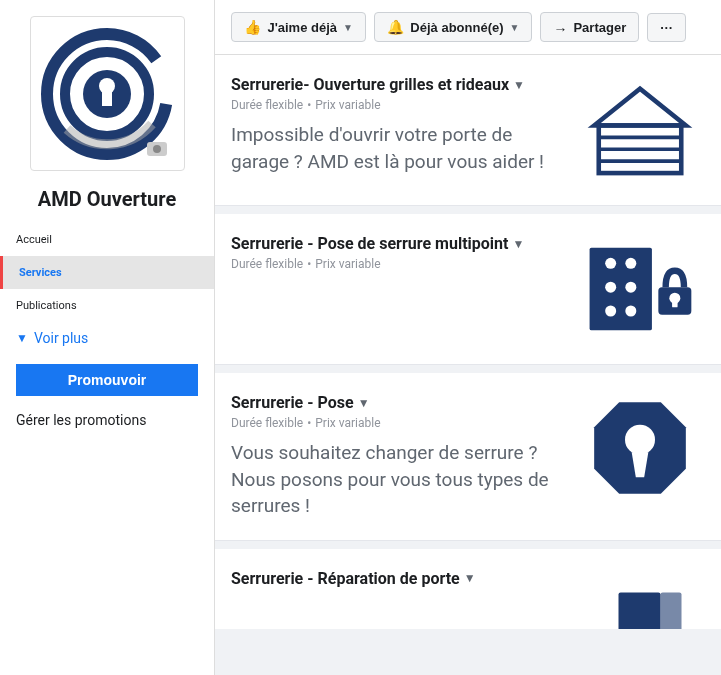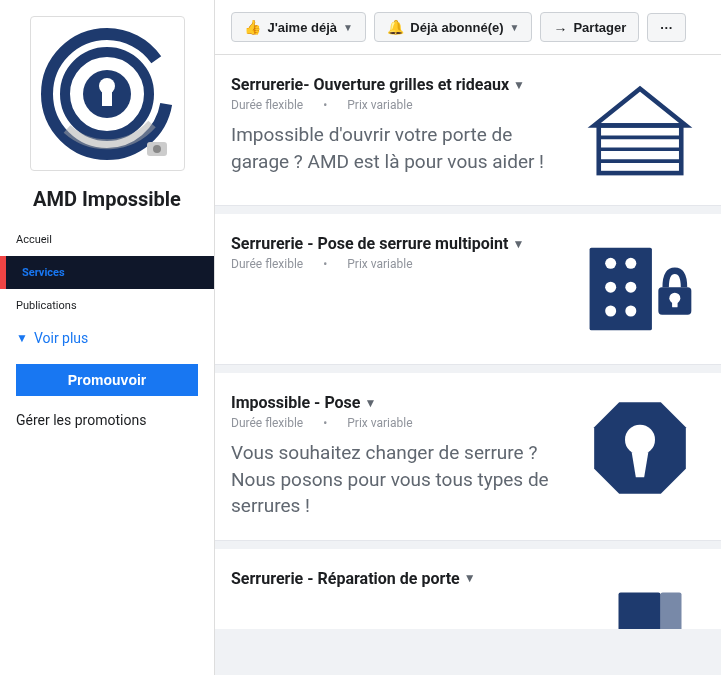--- a/index.html
+++ b/index.html
@@ -56,24 +56,24 @@
     .nav-item {
       display: block;
       padding: 10px 16px;
       cursor: pointer;
       color: #1c1e21;
       font-size: 11px;
       text-decoration: none;
     }
 
     .nav-item.active {
-      background: #0f172a;
+      background: #e5e5e5;
       color: #1877f2;
       font-weight: bold;
-      border-left: 6px solid #ef4444;
+      border-left: 3px solid #ef4444;
     }
 
     .voir-plus {
       display: flex;
       align-items: center;
       padding: 8px 16px;
       cursor: pointer;
       color: #1877f2;
       font-size: 14px;
     }
@@ -187,21 +187,21 @@
       color: #606770;
       font-size: 12px;
     }
 
     .service-meta {
       font-size: 12px;
       color: #90949c;
       margin-bottom: 10px;
       display: flex;
       align-items: flex-end;
-      gap: 20px;
+      gap: 4px;
     }
 
     .service-meta .bullet {
       color: #90949c;
     }
 
     .service-desc {
       font-size: 19px;
       color: #606770;
       line-height: 1.4;
@@ -258,21 +258,21 @@
           <rect x="65" y="68" width="10" height="14" rx="0" fill="#fff"></rect>
 
           <path d="M 115 100 A 60 60 0 0 1 30 105" fill="none" stroke="#aaa" stroke-width="10" opacity="0.5"></path>
 
           <rect x="110" y="118" width="20" height="14" rx="3" fill="#ccc"></rect>
           <circle cx="120" cy="125" r="4" fill="#888"></circle>
         </svg>
       </div>
     </div>
 
-    <div class="page-name">AMD Impossible</div>
+    <div class="page-name">AMD Ouverture</div>
 
     <a class="nav-item">Accueil</a>
     <a class="nav-item active">Services</a>
     <a class="nav-item">Publications</a>
 
     <div class="voir-plus">
       <span class="arrow">▼</span>
       <span>Voir plus</span>
     </div>
 
@@ -360,21 +360,21 @@
             <path d="M88 48 Q88 30 98 30 Q108 30 108 48" fill="none" stroke="#1e3a6e" stroke-width="7"></path>
             <circle cx="98" cy="60" r="6" fill="#fff"></circle>
             <rect x="95" y="62" width="6" height="8" rx="1" fill="#fff"></rect>
           </svg>
         </div>
       </div>
 
       <div class="service-card">
         <div class="service-info">
           <div class="service-title">
-            <span>Impossible - Pose</span>
+            <span>Serrurerie - Pose</span>
             <span class="chevron-down">▼</span>
           </div>
           <div class="service-meta">
             <span>Durée flexible</span>
             <span class="bullet">•</span>
             <span>Prix variable</span>
           </div>
           <div class="service-desc">Vous souhaitez changer de serrure ? Nous posons pour vous tous types de serrures !</div>
         </div>
         <div class="service-image lock-icon">

